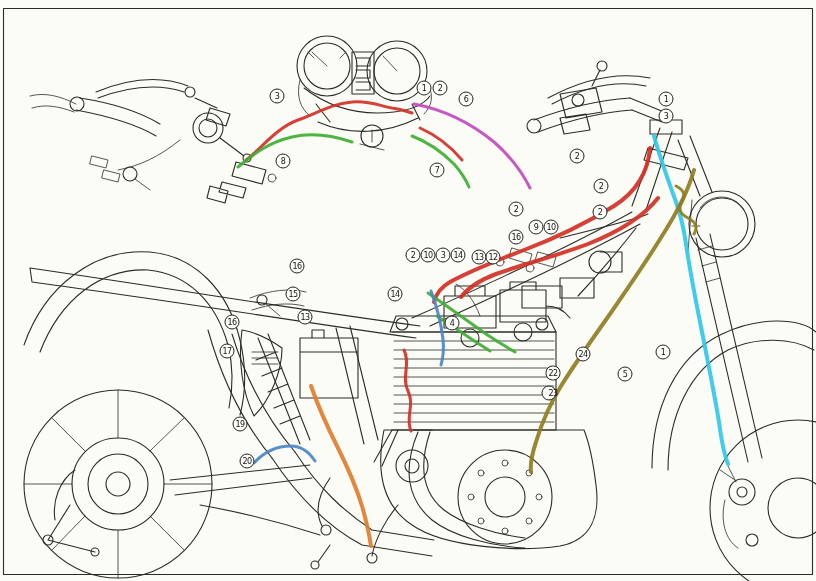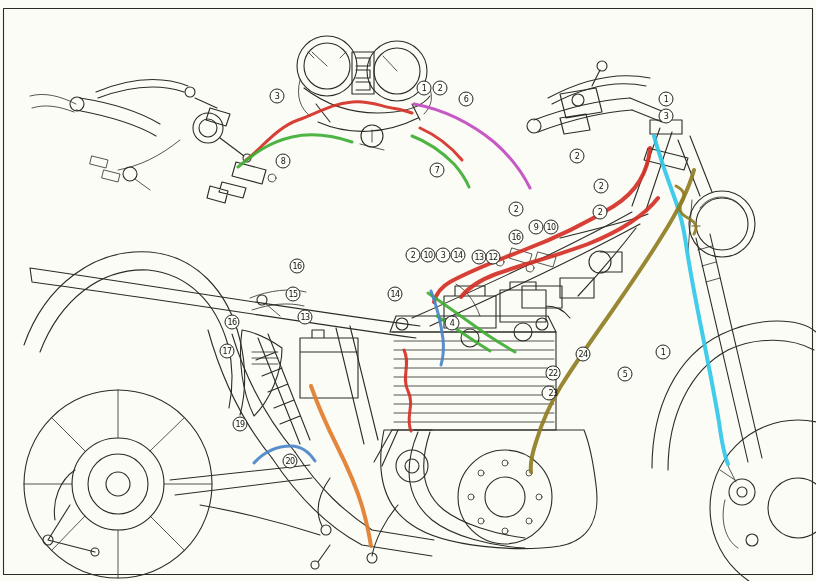--- a/index.html
+++ b/index.html
@@ -226,16 +226,16 @@
       <div class="callout" style="left: 305px; top: 317px;">13</div>
       <div class="callout" style="left: 232px; top: 322px;">16</div>
       <div class="callout" style="left: 227px; top: 351px;">17</div>
       <div class="callout" style="left: 452px; top: 323px;">4</div>
       <div class="callout" style="left: 583px; top: 354px;">24</div>
       <div class="callout" style="left: 553px; top: 373px; border-radius: 7px;">22</div>
       <div class="callout" style="left: 549px; top: 393px; padding-left: 8px;">23</div>
       <div class="callout" style="left: 625px; top: 374px;">5</div>
       <div class="callout" style="left: 663px; top: 352px;">1</div>
       <div class="callout" style="left: 240px; top: 424px;">19</div>
-      <div class="callout" style="left: 247px; top: 461px; margin-left: 43px;">20</div>
+      <div class="callout" style="left: 247px; top: 461px;">20</div>
     </div>
 
 </div>
 
 </body></html>

